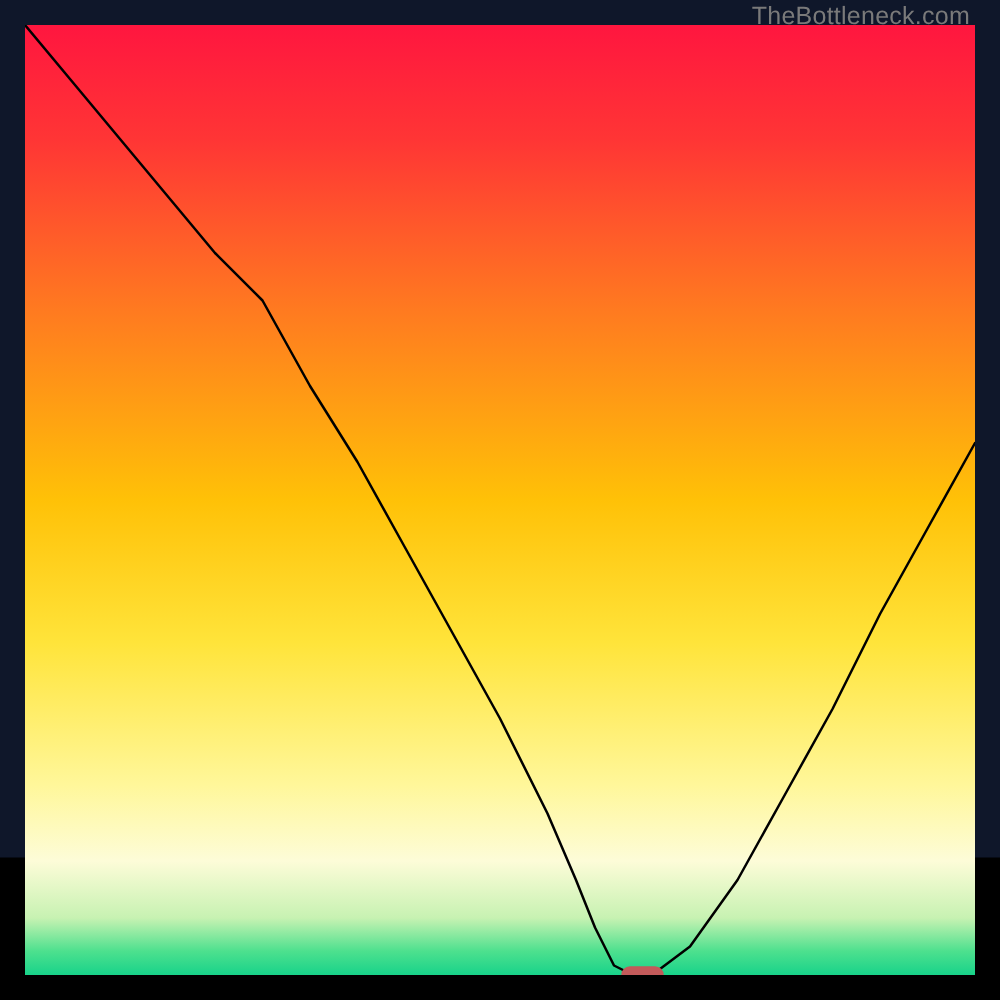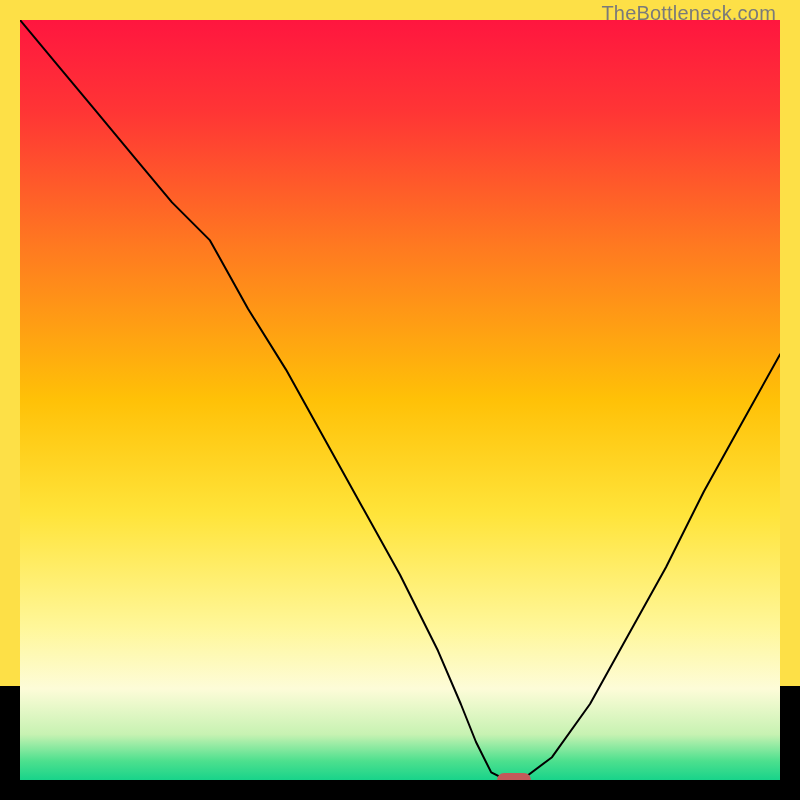--- a/index.html
+++ b/index.html
@@ -8,21 +8,21 @@
     width: 800px;
     height: 800px;
     background: #000;
     overflow: hidden;
     font-family: Arial, Helvetica, sans-serif;
   }
   .frame {
     position: relative;
     width: 800px;
     height: 686px;
-    background: #fde047;
+    background: #0f172a;
     text-align: right;
   }
   .plot-area {
     position: absolute;
     left: 20px;
     top: 20px;
     width: 760px;
     height: 760px;
     overflow: hidden;
   }

